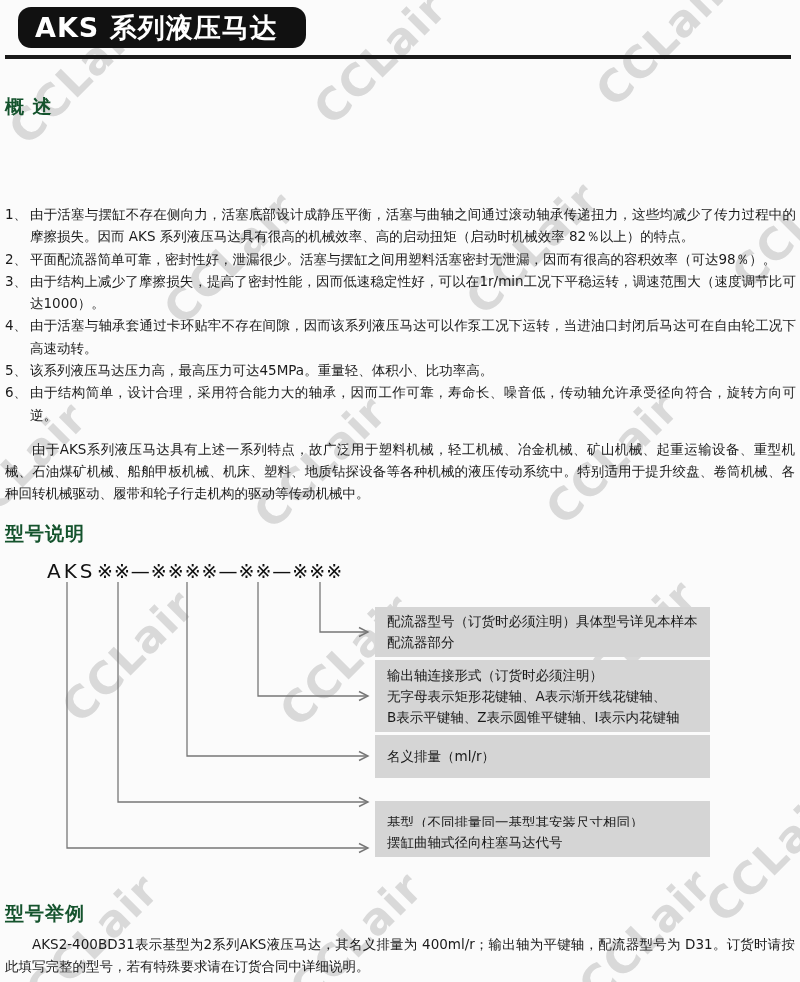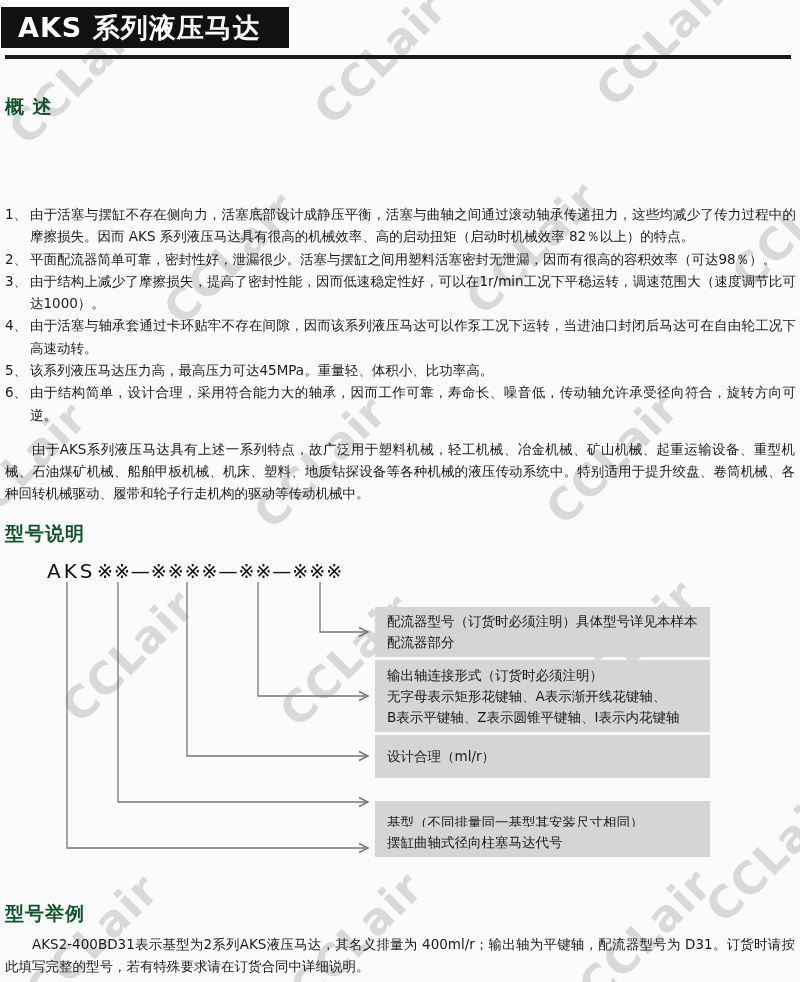--- a/index.html
+++ b/index.html
@@ -19,29 +19,30 @@
     position:absolute;
     font-size:44px;font-weight:bold;
     color:#d9d9d9;
     transform:translate(-50%,-50%) rotate(-45deg);
     white-space:nowrap;
     letter-spacing:1px;
   }
   .content{position:absolute;inset:0;z-index:1;}
   
   .title-box{
-    position:absolute;left:1px;top:7px;
+    position:absolute;left:18px;top:7px;
     width:288px;height:41px;
     background:#111111;
     color:#ffffff;
     font-size:27px;font-weight:bold;
     line-height:41px;
     padding-left:17px;box-sizing:border-box;
     letter-spacing:1px;
     white-space:nowrap;
+    border-radius:13px;
   }
   .title-rule{
     position:absolute;left:5px;top:55px;
     width:786px;height:4px;background:#1a1a1a;
   }
   .sec-heading{
     position:absolute;left:5px;
     font-size:19px;font-weight:bold;color:#14532d;
     letter-spacing:1px;white-space:nowrap;
   }
@@ -158,21 +159,21 @@
       <polyline points="258,30 258,144 368,144" fill="none" stroke="#777777" stroke-width="1.3" marker-end="url(#arw)"></polyline>
       <polyline points="187,30 187,204 368,204" fill="none" stroke="#777777" stroke-width="1.3" marker-end="url(#arw)"></polyline>
       <polyline points="118,30 118,250 368,250" fill="none" stroke="#777777" stroke-width="1.3" marker-end="url(#arw)"></polyline>
       <polyline points="67,30 67,296 368,296" fill="none" stroke="#777777" stroke-width="1.3" marker-end="url(#arw)"></polyline>
     </svg>
 
     <div class="callout co-2">输出轴连接形式（订货时必须注明）
 无字母表示矩形花键轴、A表示渐开线花键轴、
 B表示平键轴、Z表示圆锥平键轴、I表示内花键轴</div>
     <div class="callout co-1">配流器型号（订货时必须注明）具体型号详见本样本配流器部分</div>
-    <div class="callout co-3">设计合理（ml/r）</div>
+    <div class="callout co-3">名义排量（ml/r）</div>
     <div class="callout co-4">基型（不同排量同一基型其安装尺寸相同）</div>
     <div class="callout co-5">摆缸曲轴式径向柱塞马达代号</div>
 
     <div class="sec-heading" style="top:901px">型号举例</div>
     <div class="body-text indent" style="top:933px">AKS2-400BD31表示基型为2系列AKS液压马达，其名义排量为 400ml/r；输出轴为平键轴，配流器型号为 D31。订货时请按此填写完整的型号，若有特殊要求请在订货合同中详细说明。</div>
 
   </div>
 </div>
 
 </body></html>

